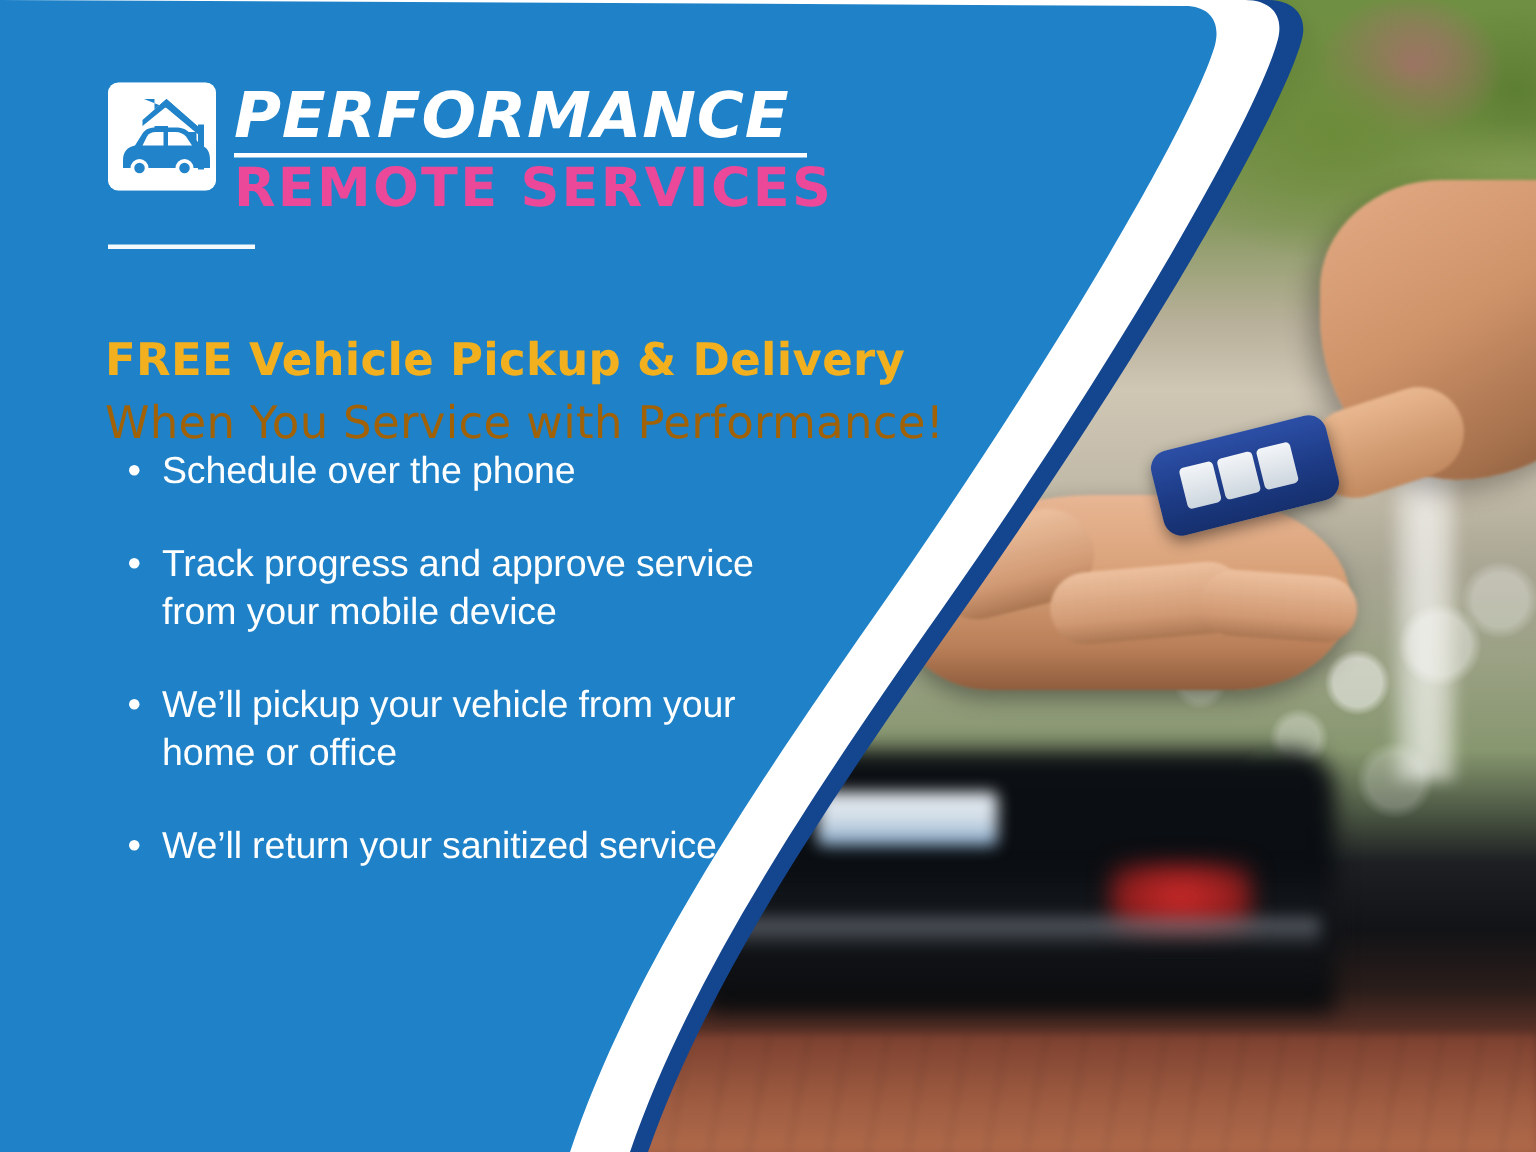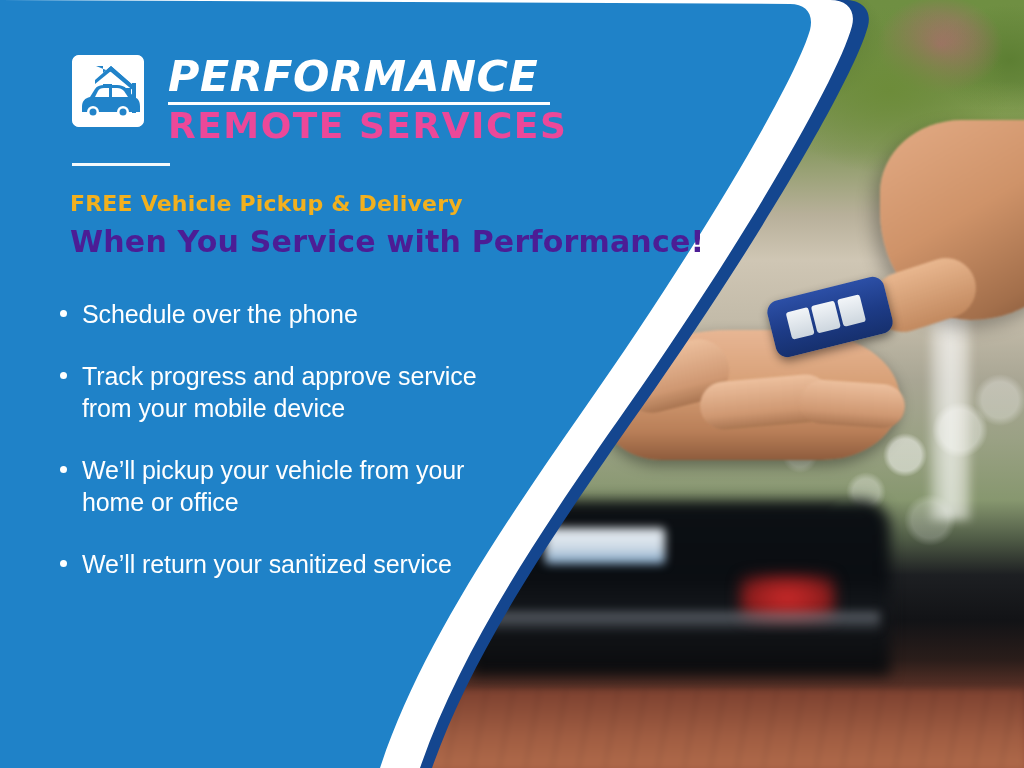--- a/index.html
+++ b/index.html
@@ -195,21 +195,21 @@
     position: absolute;
     left: 0; top: 0;
     width: 700px; height: 768px;
   }
 
   .logo-row {
     position: absolute;
     left: 72px; top: 55px;
     display: flex;
     align-items: flex-start;
-    gap: 24px;
+    gap: 12px;
   }
   .logo-mark {
     width: 72px; height: 72px;
     background: #ffffff;
     border-radius: 7px;
     position: relative;
     flex: none;
     overflow: hidden;
   }
   .logo-mark svg { display: block; }
@@ -255,40 +255,41 @@
   }
 
   .headline {
     position: absolute;
     left: 70px; top: 192px;
     width: 620px;
   }
   .headline-1 {
     font-family: "DejaVu Sans", sans-serif;
     font-weight: 700;
-    font-size: 22px;
+    font-size: 30px;
     letter-spacing: 0.2px;
     color: #F2B01E;
     line-height: 1.12;
     white-space: nowrap;
+    margin-top: 32px;
   }
   .headline-2 {
     font-family: "DejaVu Sans", sans-serif;
-    font-weight: 700;
+    font-weight: 400;
     font-size: 30px;
     letter-spacing: 0.2px;
-    color: #4c1d95;
+    color: #a16207;
     line-height: 1.12;
     margin-top: 8px;
     white-space: nowrap;
   }
 
   .bullets {
     position: absolute;
-    left: 56px; top: 298px;
+    left: 82px; top: 298px;
     width: 470px;
     list-style: none;
     margin: 0;
     padding: 0;
   }
   .bullets li {
     position: relative;
     padding-left: 26px;
     margin-bottom: 30px;
     color: #ffffff;

